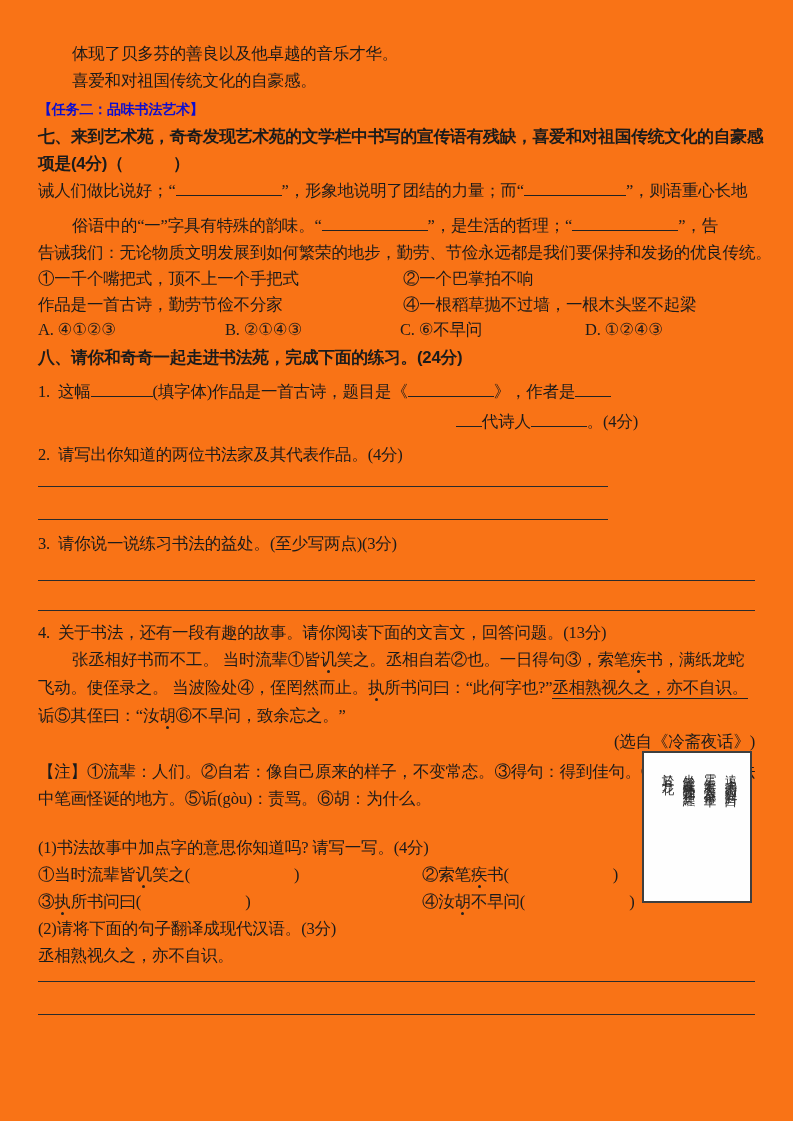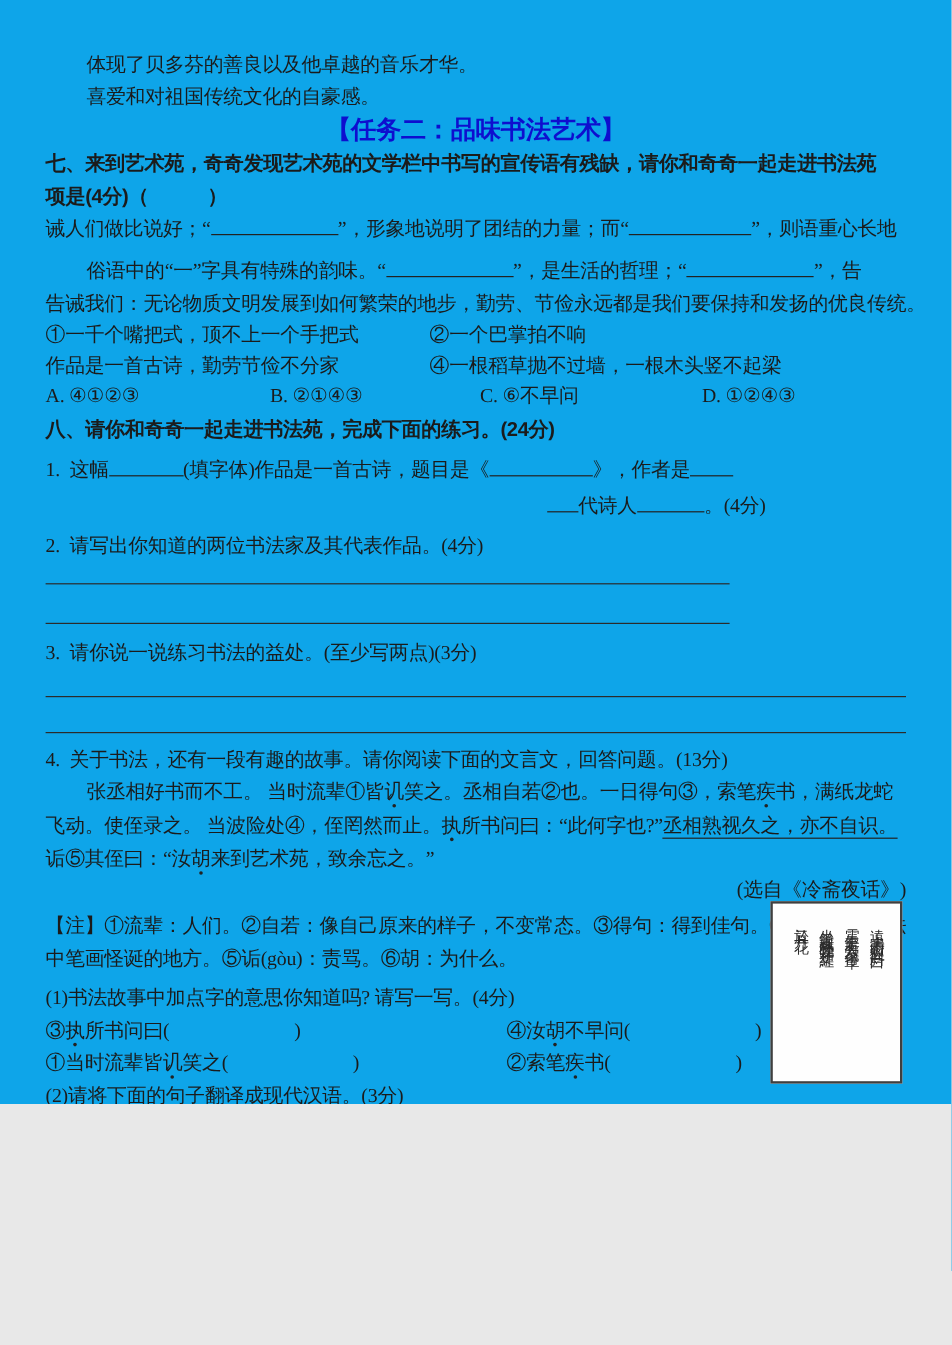--- a/index.html
+++ b/index.html
@@ -1,40 +1,40 @@
 <!DOCTYPE html>
 <html><head>
 <meta charset="utf-8">
 <style>
   html,body{margin:0;padding:0;background:#e8e8e8;}
   .page{
-    width:793px;height:920px;background:#0ea5e9;margin:0 auto;
+    width:793px;height:1121px;background:#f97316;margin:0 auto;
     position:relative;overflow:hidden;
     font-family:"Liberation Serif","DejaVu Serif",serif;
     color:#1b1b1b;font-size:16.5px;letter-spacing:-0.2px;
   }
   .content{padding:40px 38px 0 38px;}
   .line{line-height:27px;white-space:nowrap;}
   .indent1{padding-left:34px;}
   .hd{
     font-family:"Liberation Sans","DejaVu Sans",sans-serif;
     font-weight:bold;font-size:16.8px;letter-spacing:-0.3px;
   }
   .task-header{
-    text-align:center;color:#0e0ecf;font-weight:bold;
+    text-align:left;color:#0e0ecf;font-weight:bold;
     font-family:"Liberation Sans","DejaVu Sans",sans-serif;
-    font-size:21px;line-height:28px;margin-top:1px;
+    font-size:14px;line-height:28px;margin-top:1px;
   }
   .blank{
     display:inline-block;border-bottom:1.4px solid #222;
     height:15px;vertical-align:baseline;
   }
   .gap{display:inline-block;width:104px;}
   .ansline{border-bottom:1.6px solid #2b2b2b;}
-  .two-col{display:flex;}
+  .two-col{display:flex;gap:45px;}
   .two-col .left{flex:0 0 320px;}
   .choices{display:grid;grid-template-columns:187px 175px 185px auto;line-height:24px;}
   .q8wrap{position:relative;}
   .q8left{width:600px;}
   .dot{position:relative;}
   .dot::after{
     content:"";position:absolute;left:50%;margin-left:-1.5px;bottom:-4px;
     width:3px;height:3px;border-radius:50%;background:#222;
   }
   .ul{border-bottom:1.2px solid #222;padding-bottom:1px;}
@@ -56,21 +56,21 @@
 <body>
 
 <div class="page">
   <div class="content">
 
     <div class="line indent1">体现了贝多芬的善良以及他卓越的音乐才华。</div>
     <div class="line indent1">喜爱和对祖国传统文化的自豪感。</div>
 
     <div class="task-header">【任务二：品味书法艺术】</div>
 
-    <div class="line hd" style="line-height:27px;">七、来到艺术苑，奇奇发现艺术苑的文学栏中书写的宣传语有残缺，请你和奇奇一起走进书法苑</div>
+    <div class="line hd" style="line-height:27px;">七、来到艺术苑，奇奇发现艺术苑的文学栏中书写的宣传语有残缺，喜爱和对祖国传统文化的自豪感</div>
     <div class="line hd" style="line-height:27px;">项是(4分)（　　　）</div>
 
     <div class="line">
       <span>诫人们做比说好；“</span><span class="blank" style="width:106px;"></span><span>”，形象地说明了团结的力量；而“</span><span class="blank" style="width:102px;"></span><span>”，则语重心长地</span>
     </div>
     <div class="line indent1" style="margin-top:8px;">
       <span>俗语中的“一”字具有特殊的韵味。“</span><span class="blank" style="width:106px;"></span><span>”，是生活的哲理；“</span><span class="blank" style="width:106px;"></span><span>”，告</span>
     </div>
     <div class="line">告诫我们：无论物质文明发展到如何繁荣的地步，勤劳、节俭永远都是我们要保持和发扬的优良传统。</div>
 
@@ -126,37 +126,37 @@
       <span class="qnum">4.</span><span>关于书法，还有一段有趣的故事。请你阅读下面的文言文，回答问题。(13分)</span>
     </div>
 
     <div class="story-line" style="padding-left:34px;">
       <span>张丞相好书而不工。 当时流辈①皆</span><span class="dot">讥</span><span>笑之。丞相自若②也。一日得句③，索笔</span><span class="dot">疾</span><span>书，满纸龙蛇</span>
     </div>
     <div class="story-line">
       <span>飞动。使侄录之。 当波险处④，侄罔然而止。</span><span class="dot">执</span><span>所书问曰：“此何字也?”</span><span class="ul">丞相熟视久之，亦不自识。</span>
     </div>
     <div class="story-line">
-      <span>诟⑤其侄曰：“汝</span><span class="dot">胡</span><span>来到艺术苑，致余忘之。”</span>
+      <span>诟⑤其侄曰：“汝</span><span class="dot">胡</span><span>⑥不早问，致余忘之。”</span>
     </div>
 
     <div class="src">(选自《冷斋夜话》)</div>
 
     <div class="line" style="margin-top:4px;">【注】①流辈：人们。②自若：像自己原来的样子，不变常态。③得句：得到佳句。④波险处：书法</div>
     <div class="line">中笔画怪诞的地方。⑤诟(gòu)：责骂。⑥胡：为什么。</div>
 
-    <div class="line" style="margin-top:6px;">(1)书法故事中加点字的意思你知道吗? 请写一写。(4分)</div>
+    <div class="line" style="margin-top:22px;">(1)书法故事中加点字的意思你知道吗? 请写一写。(4分)</div>
 
+    <div class="item-row">
+      <span class="left"><span>①当时流辈皆</span><span class="dot">讥</span><span>笑之(</span><span class="gap"></span><span>)</span></span>
+      <span><span>②索笔</span><span class="dot">疾</span><span>书(</span><span class="gap"></span><span>)</span></span>
+    </div>
     <div class="item-row">
       <span class="left"><span>③</span><span class="dot">执</span><span>所书问曰(</span><span class="gap"></span><span>)</span></span>
       <span><span>④汝</span><span class="dot">胡</span><span>不早问(</span><span class="gap"></span><span>)</span></span>
-    </div>
-    <div class="item-row">
-      <span class="left"><span>①当时流辈皆</span><span class="dot">讥</span><span>笑之(</span><span class="gap"></span><span>)</span></span>
-      <span><span>②索笔</span><span class="dot">疾</span><span>书(</span><span class="gap"></span><span>)</span></span>
     </div>
 
     <div class="line">(2)请将下面的句子翻译成现代汉语。(3分)</div>
     <div class="line">丞相熟视久之，亦不自识。</div>
 
     <div class="ansline" style="height:12px;"></div>
     <div class="ansline" style="height:32px;"></div>
 
   </div>
 </div>

